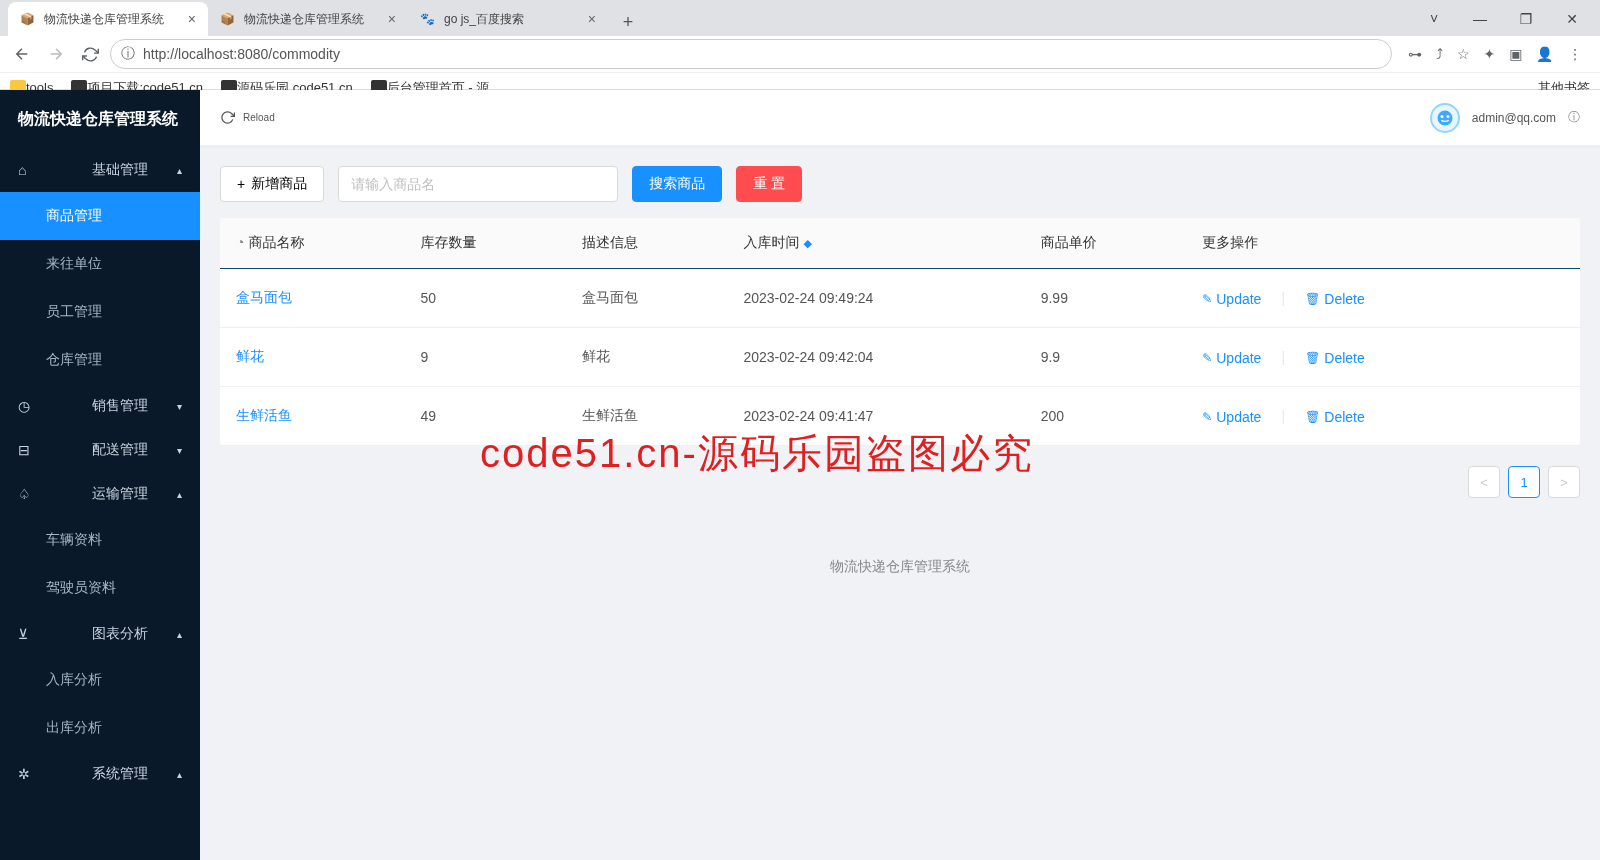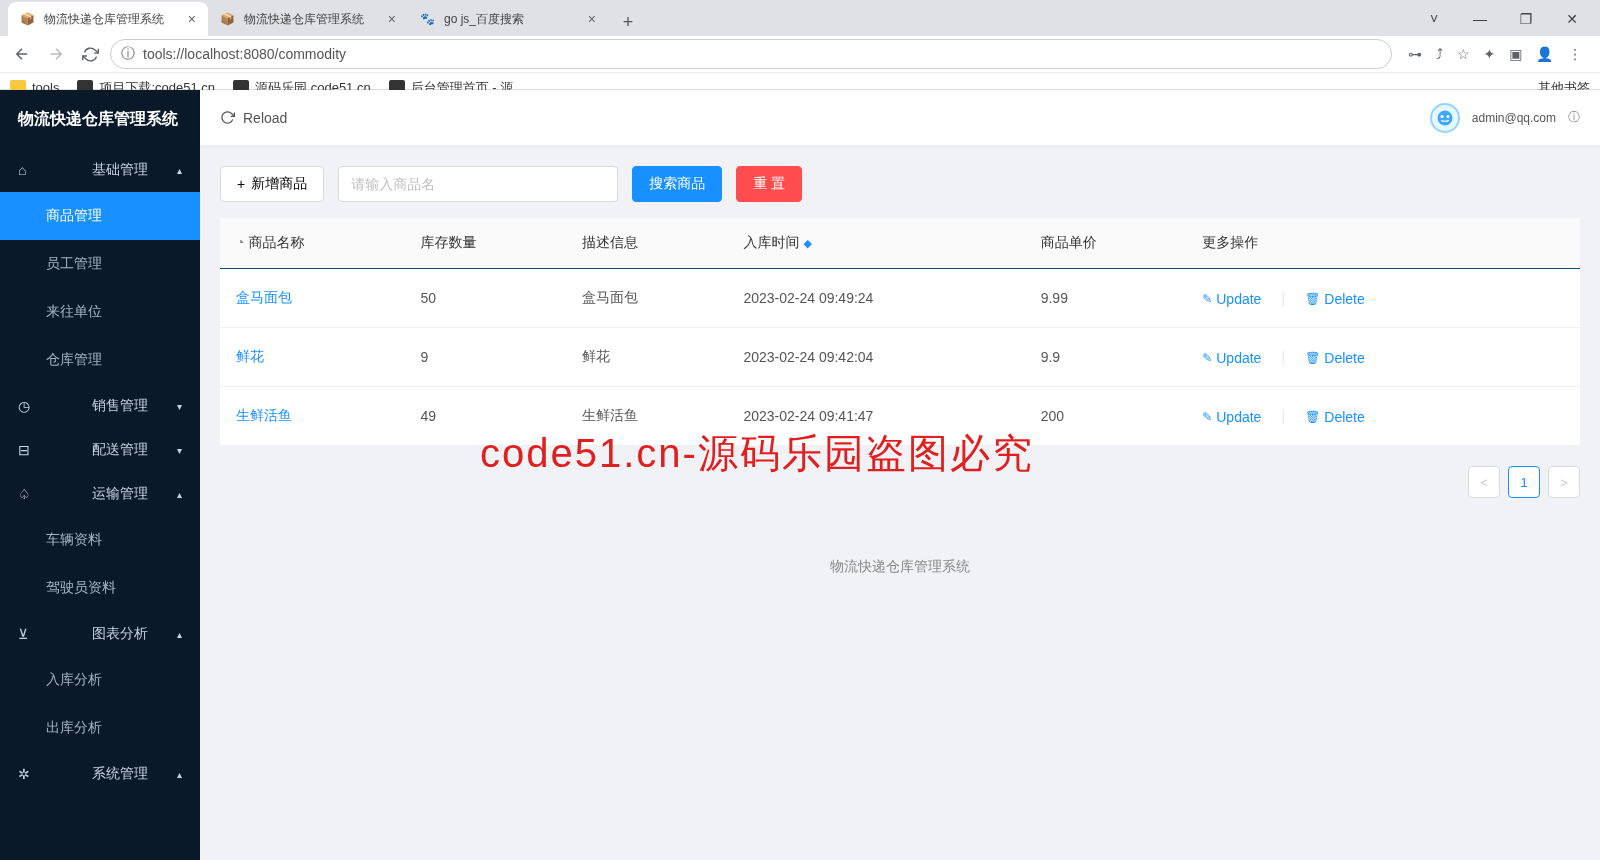--- a/index.html
+++ b/index.html
@@ -19,41 +19,41 @@
 
 .addr-bar { height: 36px; display: flex; align-items: center; padding: 0 8px; gap: 6px; }
 .nav-btn { width: 28px; height: 28px; display: flex; align-items: center; justify-content: center; color: #5f6368; cursor: pointer; border-radius: 50%; }
 .nav-btn.disabled { color: #bbb; }
 .url-box { flex: 1; height: 30px; border: 1px solid #ccc; border-radius: 15px; display: flex; align-items: center; padding: 0 10px; font-size: 14px; color: #555; gap: 8px; }
 .url-box .info-icon { color: #5f6368; font-size: 14px; }
 .addr-icons { display: flex; gap: 14px; padding: 0 10px; align-items: center; color: #5f6368; }
 .addr-icons span { cursor: pointer; }
 
 .bookmarks-bar { height: 30px; display: flex; align-items: center; padding: 0 10px; gap: 18px; font-size: 13px; color: #333; border-top: 1px solid #eee; }
-.bm-item { display: flex; align-items: center; gap: 6px; cursor: pointer; }
+.bm-item { display: flex; align-items: center; cursor: pointer; }
 .bm-item .bm-icon { width: 16px; height: 16px; background: #f8c93e; border-radius: 2px; }
 .bm-item .bm-icon.dark { background: #333; }
 .bm-right { margin-left: auto; display: flex; align-items: center; gap: 6px; }
 
 
 .app { display: flex; height: calc(860px - 90px); }
 .sidebar { width: 200px; background: #0a1929; color: #c8d3e0; overflow-y: auto; flex-shrink: 0; }
 .sidebar-title { padding: 18px 18px; font-size: 16px; font-weight: 600; color: #fff; line-height: 1.4; }
 .menu-group { }
 .menu-head { height: 44px; display: flex; align-items: center; padding: 0 18px; gap: 10px; cursor: pointer; color: #c8d3e0; }
 .menu-head .m-icon { width: 16px; }
 .menu-head .m-label { flex: 1; font-size: 14px; margin-left: 48px; }
 .menu-head .m-arrow { font-size: 10px; }
 .submenu { }
 .submenu-item { height: 48px; display: flex; align-items: center; padding-left: 46px; font-size: 14px; color: #a6b5c6; cursor: pointer; }
 .submenu-item.active { background: #1890ff; color: #fff; }
 
 .main { flex: 1; background: #f0f2f5; display: flex; flex-direction: column; position: relative; }
 .topbar { height: 56px; background: #fff; border-bottom: 1px solid #eee; display: flex; align-items: center; padding: 0 20px; box-shadow: 0 1px 3px rgba(0,0,0,0.04); }
-.reload { display: flex; align-items: center; gap: 8px; color: #555; cursor: pointer; font-size: 14px; }
+.reload { display: flex; align-items: center; gap: 8px; color: #555; cursor: pointer; font-size: 10px; }
 .topbar-right { margin-left: auto; display: flex; align-items: center; gap: 12px; font-size: 12px; color: #555; }
 .avatar { width: 30px; height: 30px; border-radius: 50%; background: #e6f7ff; display: flex; align-items: center; justify-content: center; border: 2px solid #91d5ff; }
 
 .content { padding: 20px; flex: 1; overflow: auto; }
 .toolbar-row { display: flex; align-items: center; gap: 14px; margin-bottom: 16px; }
 .btn { height: 36px; padding: 0 16px; border: 1px solid #d9d9d9; background: #fff; border-radius: 4px; display: inline-flex; align-items: center; gap: 6px; cursor: pointer; font-size: 14px; }
 .btn.primary { background: #1890ff; border-color: #1890ff; color: #fff; }
 .btn.danger { background: #ff4d4f; border-color: #ff4d4f; color: #fff; }
 .search-input { width: 280px; height: 36px; border: 1px solid #d9d9d9; border-radius: 4px; padding: 0 12px; font-size: 14px; color: #333; }
 .search-input::placeholder { color: #bfbfbf; }
@@ -121,21 +121,21 @@
         </svg>
     </div>
     <div class="nav-btn">
       <svg width="17" height="17" viewBox="0 0 24 24" fill="none" stroke="#5f6368" stroke-width="2">
           <path d="M23 4v6h-6M1 20v-6h6"></path>
           <path d="M3.51 9a9 9 0 0114.85-3.36L23 10M1 14l4.64 4.36A9 9 0 0020.49 15"></path>
         </svg>
     </div>
     <div class="url-box">
       <span class="info-icon">ⓘ</span>
-      <span>tools://localhost:8080/commodity</span>
+      <span>http://localhost:8080/commodity</span>
     </div>
     <div class="addr-icons">
       <span>⊶</span>
       <span>⤴</span>
       <span>☆</span>
       <span>✦</span>
       <span>▣</span>
       <span>👤</span>
       <span>⋮</span>
     </div>
@@ -173,24 +173,24 @@
       <div class="menu-head">
         <span class="m-icon">⌂</span>
         <span class="m-label">基础管理</span>
         <span class="m-arrow">▴</span>
       </div>
       <div class="submenu">
         <div class="submenu-item active">
             <span>商品管理</span>
           </div>
         <div class="submenu-item">
+            <span>来往单位</span>
+          </div>
+        <div class="submenu-item">
             <span>员工管理</span>
-          </div>
-        <div class="submenu-item">
-            <span>来往单位</span>
           </div>
         <div class="submenu-item">
             <span>仓库管理</span>
           </div>
       </div>
     </div>
 
     <div class="menu-group">
       <div class="menu-head">
         <span class="m-icon">◷</span>

